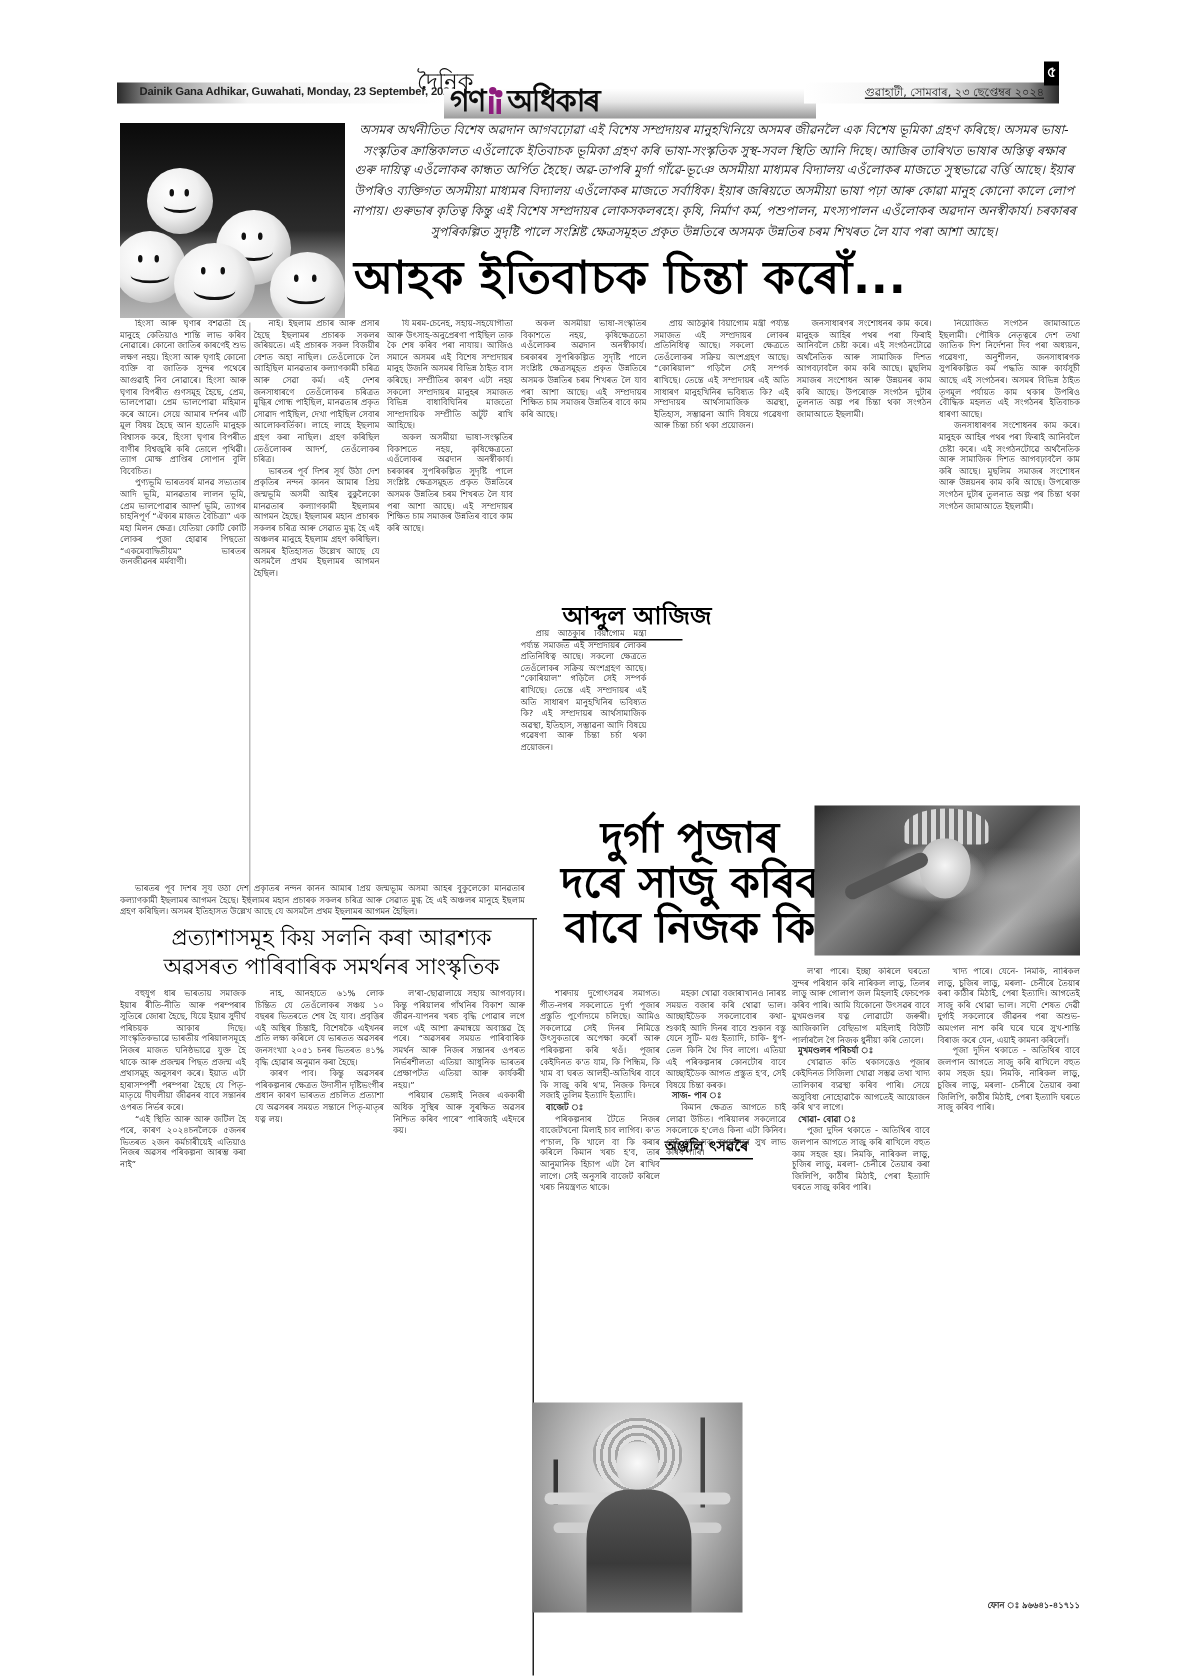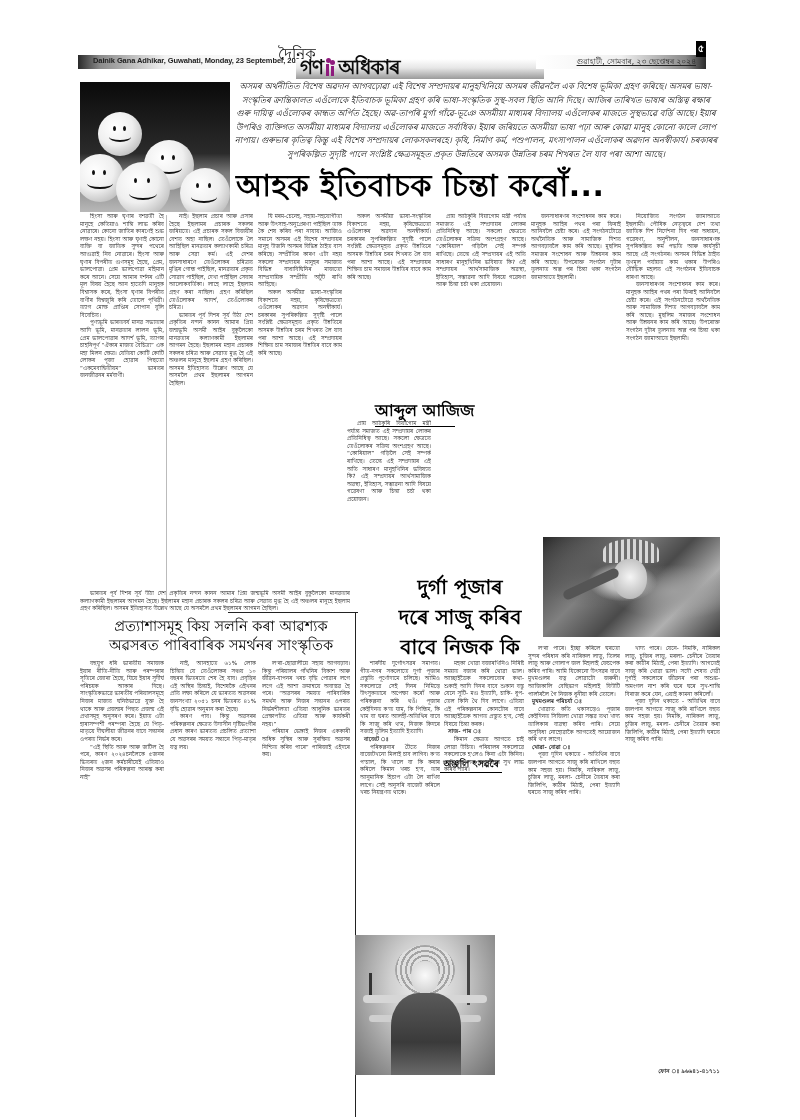--- a/index.html
+++ b/index.html
@@ -65,22 +65,22 @@
     letter-spacing: 0.5px; color: #000; white-space: nowrap; line-height: 36px;
   }
 
   
   .byline { position: absolute; font-weight: bold; color: #000; white-space: nowrap; text-align: center; }
   .byline.b1 { left: 375px; top: 398px; width: 80px; font-size: 16px; border-bottom: 1.5px solid #000; padding-bottom: 1px; }
   .byline.b2 { left: 440px; top: 757px; width: 62px; font-size: 9.5px; background: #fff; border-bottom: 1.5px solid #000; }
 
   
   .headline-durga {
-    position: absolute; left: 370px; top: 544px; width: 180px; text-align: center; font-size: 20px;
-    font-weight: bold; line-height: 30px; color: #000; margin-top: 28px;
+    position: absolute; left: 370px; top: 544px; width: 180px; text-align: center; font-size: 28px;
+    font-weight: bold; line-height: 30px; color: #000;
   }
   .photo-durga1 {
     position: absolute; left: 543px; top: 537px; width: 177px; height: 100px; overflow: hidden;
     background:
       radial-gradient(ellipse at 45% 45%, #e6e6e6 0%, #bcbcbc 12%, transparent 25%),
       radial-gradient(ellipse at 30% 30%, #5a5a5a 0%, transparent 40%),
       radial-gradient(ellipse at 75% 55%, #9e9e9e 0%, transparent 35%),
       linear-gradient(135deg, #2a2a2a 0%, #808080 35%, #4a4a4a 55%, #b0b0b0 75%, #3a3a3a 100%);
   }
   .photo-durga1 .face { position: absolute; left: 70px; top: 22px; width: 34px; height: 40px; border-radius: 45% 45% 50% 50%; background: radial-gradient(circle at 50% 45%, #f5f5f5, #a9a9a9); }

